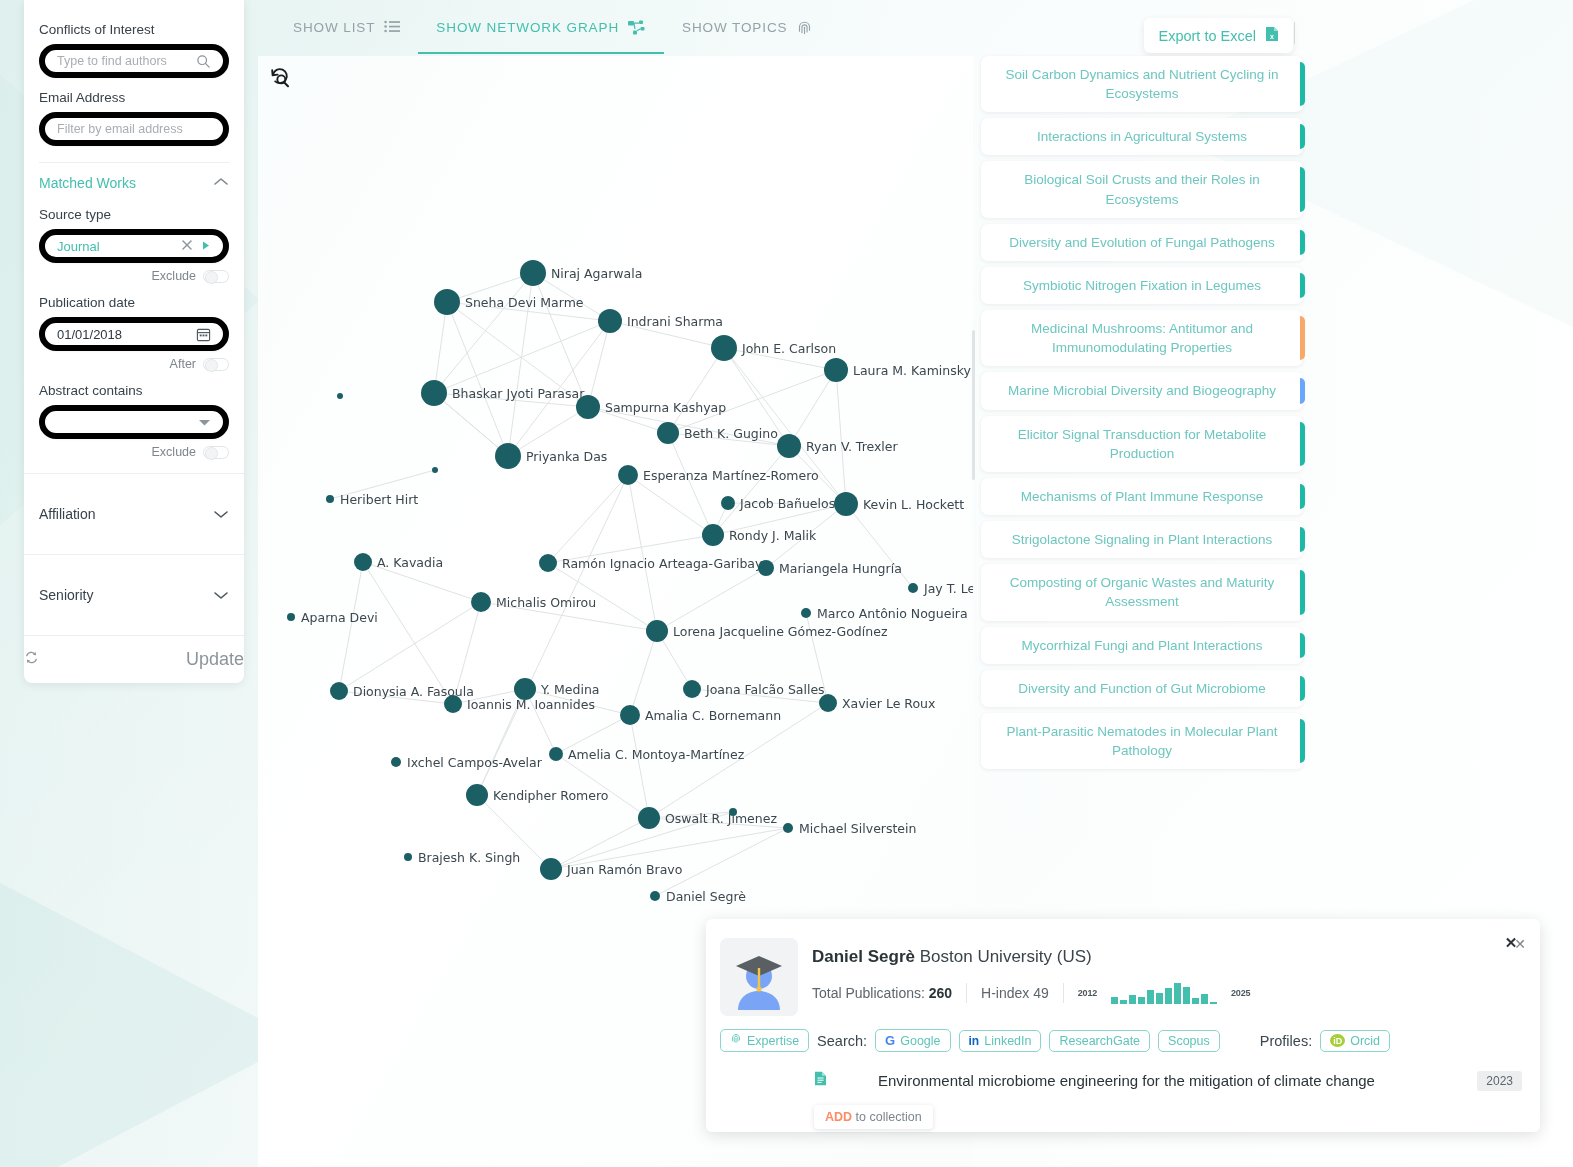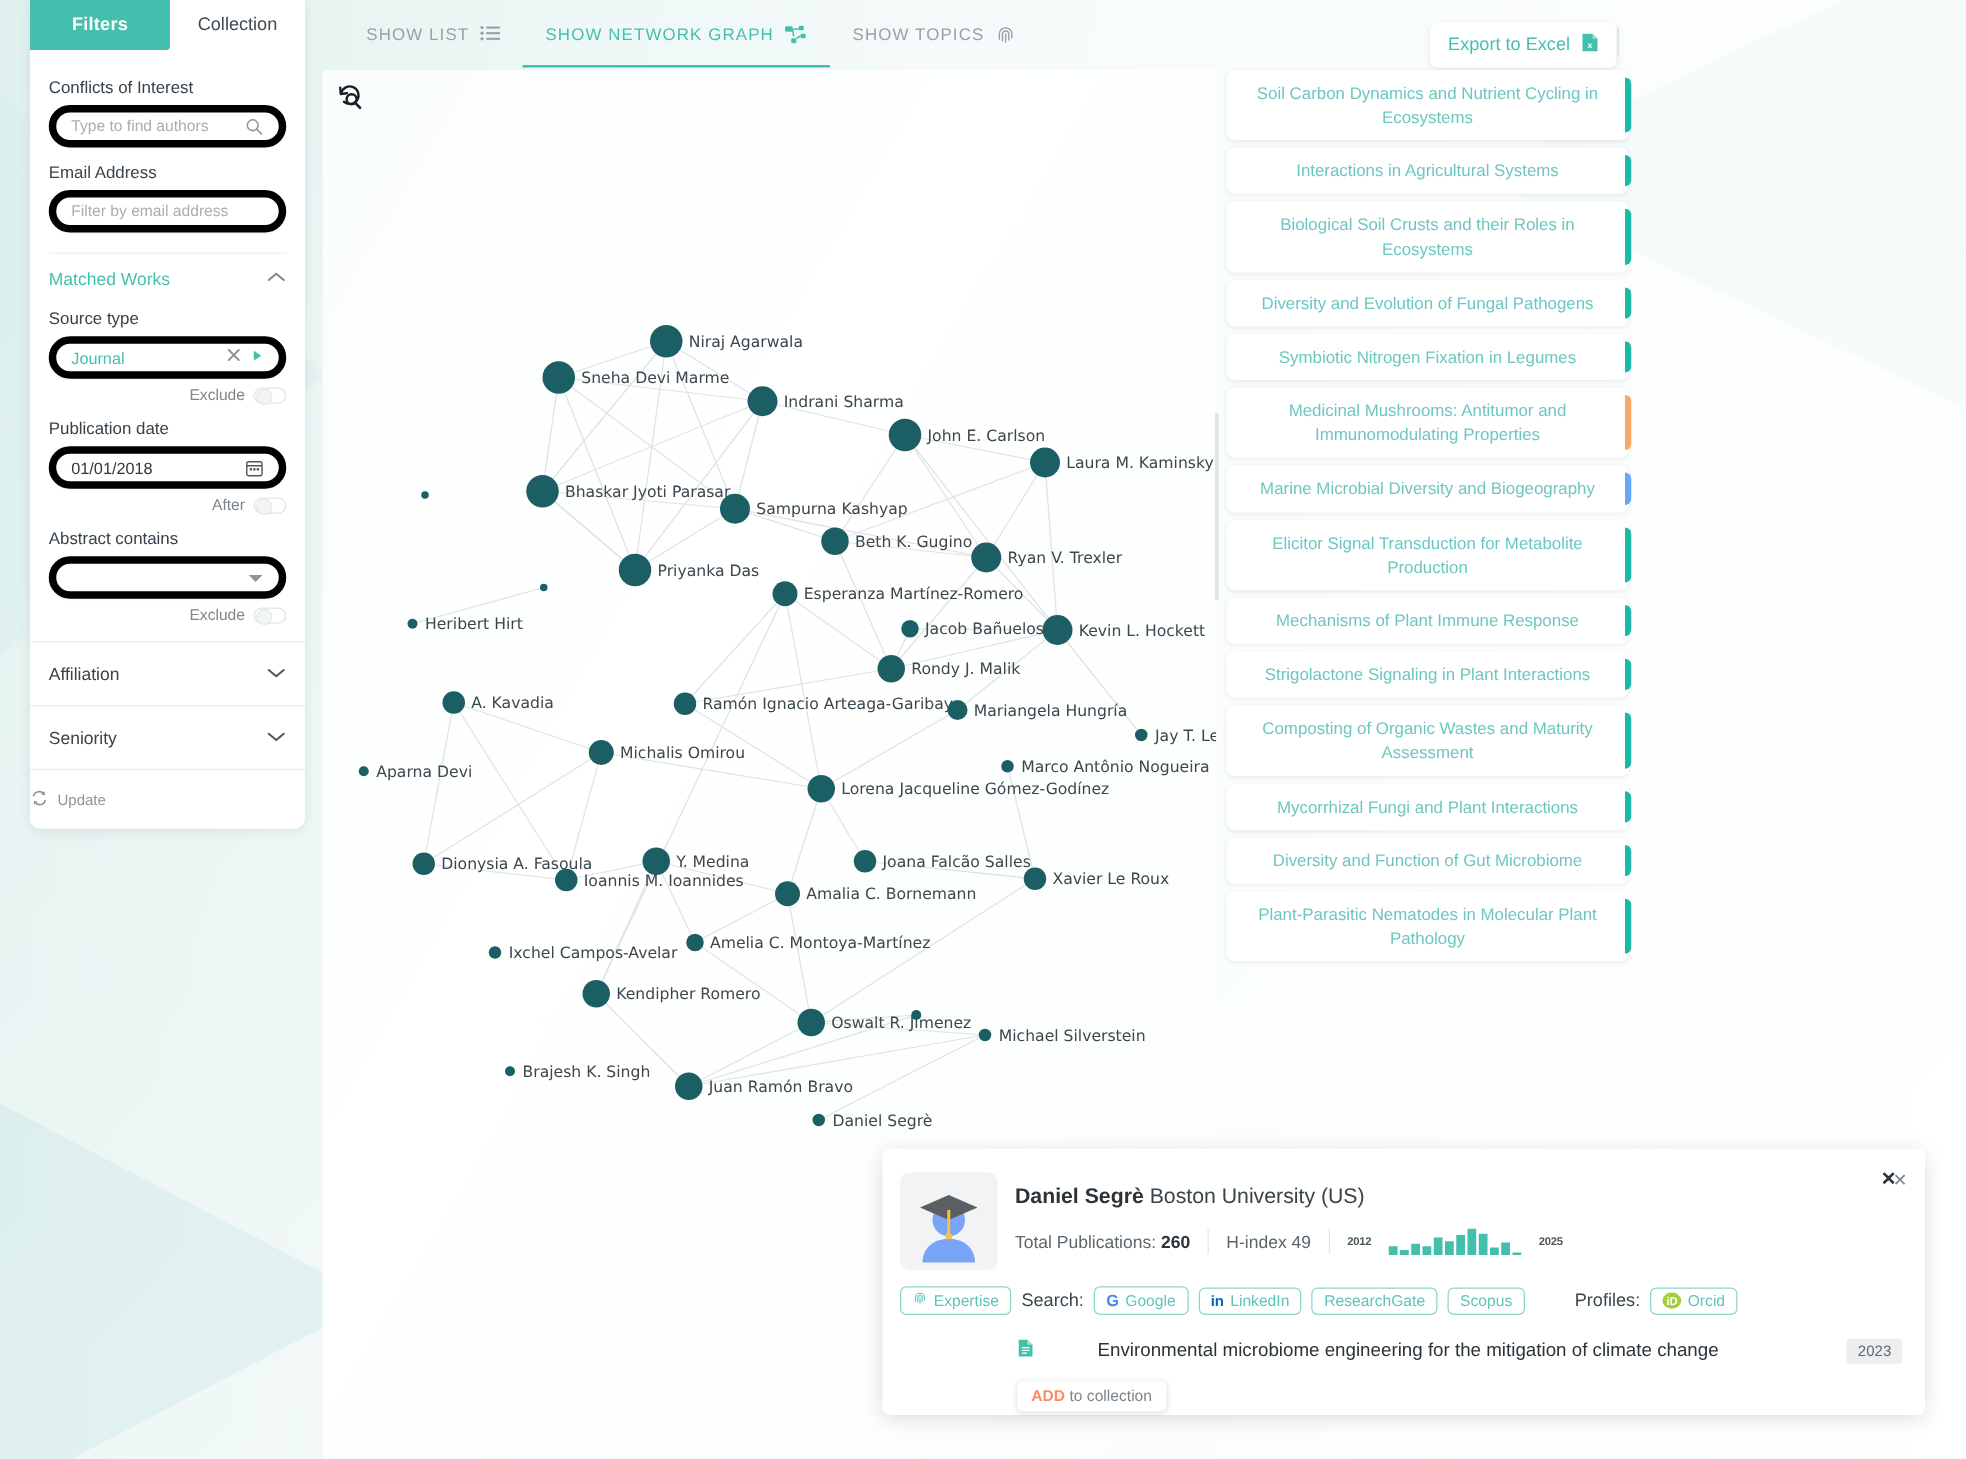--- a/index.html
+++ b/index.html
@@ -71,27 +71,27 @@
   .section-head .title { font-size: 14px; color: #44bfae; }
   .chev { color: #8b959b; font-size: 12px; }
 
   .toggle-row { display: flex; align-items: center; justify-content: flex-end; gap: 7px; margin-top: 6px; }
   .toggle-row .tlabel { font-size: 12.5px; color: #7d868d; }
   .switch { width: 26px; height: 13px; border-radius: 7px; background: #fff; border: 1px solid #dfe4e6; position: relative; }
   .switch::after { content:""; position: absolute; left: 1px; top: 0px; width: 11px; height: 11px; border-radius: 50%; background: #f2f4f5; border:1px solid #e4e8ea; }
 
   .collapse-row {
     border-top: 1px solid #eceff1;
-    padding: 16px 15px; display: flex; align-items: center; justify-content: space-between;
+    padding: 31px 15px; display: flex; align-items: center; justify-content: space-between;
   }
   .collapse-row .ctext { font-size: 14px; color: #37424b; }
   .update-row {
     border-top: 1px solid #eceff1; height: 48px;
-    display: flex; align-items: center; justify-content: flex-start; gap: 7px;
-    color: #8b959b; font-size: 12px;
+    display: flex; align-items: center; justify-content: space-between; gap: 7px;
+    color: #8b959b; font-size: 18px;
   }
 
   
   #topbar { position: absolute; left: 258px; top: 0; right: 0; height: 56px; }
   .viewtabs { position: absolute; left: 17px; top: 14px; display: flex; align-items: flex-start; gap: 0; }
   .vtab {
     display: flex; gap: 9px;
     padding: 6px 18px 14px 18px;
     font-size: 13.5px; letter-spacing: .9px; color: #97a1a8;
     text-transform: uppercase;
@@ -180,24 +180,20 @@
 </head>
 <body>
 
 <div id="app">
   <div class="poly p1"></div>
   <div class="poly p2"></div>
   <div class="poly p3"></div>
   <div class="poly p4"></div>
 
   <div id="filters-panel">
-    <div class="tabs-row">
-      <div class="tab-filters">Filters</div>
-      <div class="tab-collection">Collection</div>
-    </div>
 
     <div class="fp-body">
       <div class="fp-label">Conflicts of Interest</div>
       <div class="fp-input">
         <span class="ph">Type to find authors</span>
         <span class="right-ic">
           <svg width="15" height="15" viewBox="0 0 16 16">
               <circle cx="6.6" cy="6.6" r="4.6" fill="none" stroke="#8b959b" stroke-width="1.3"></circle>
               <line x1="10" y1="10" x2="14" y2="14" stroke="#8b959b" stroke-width="1.4" stroke-linecap="round"></line>
             </svg>

